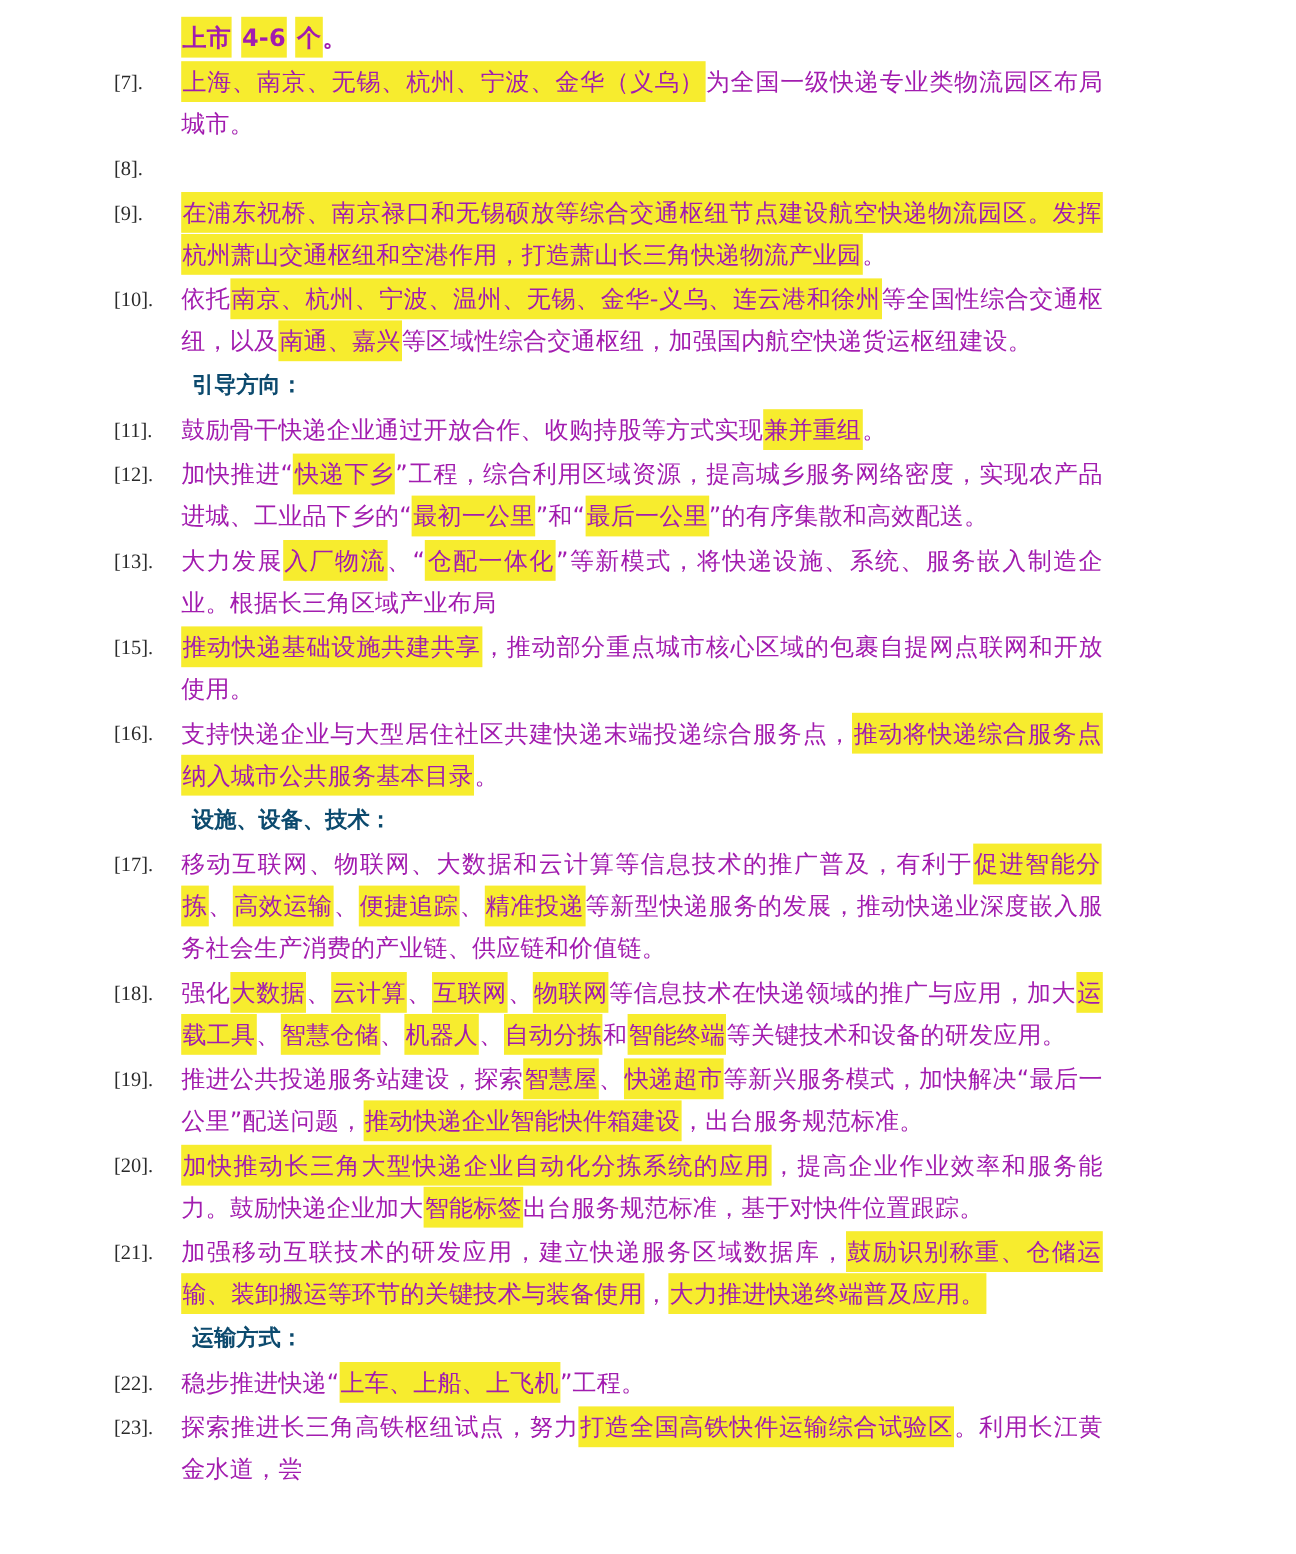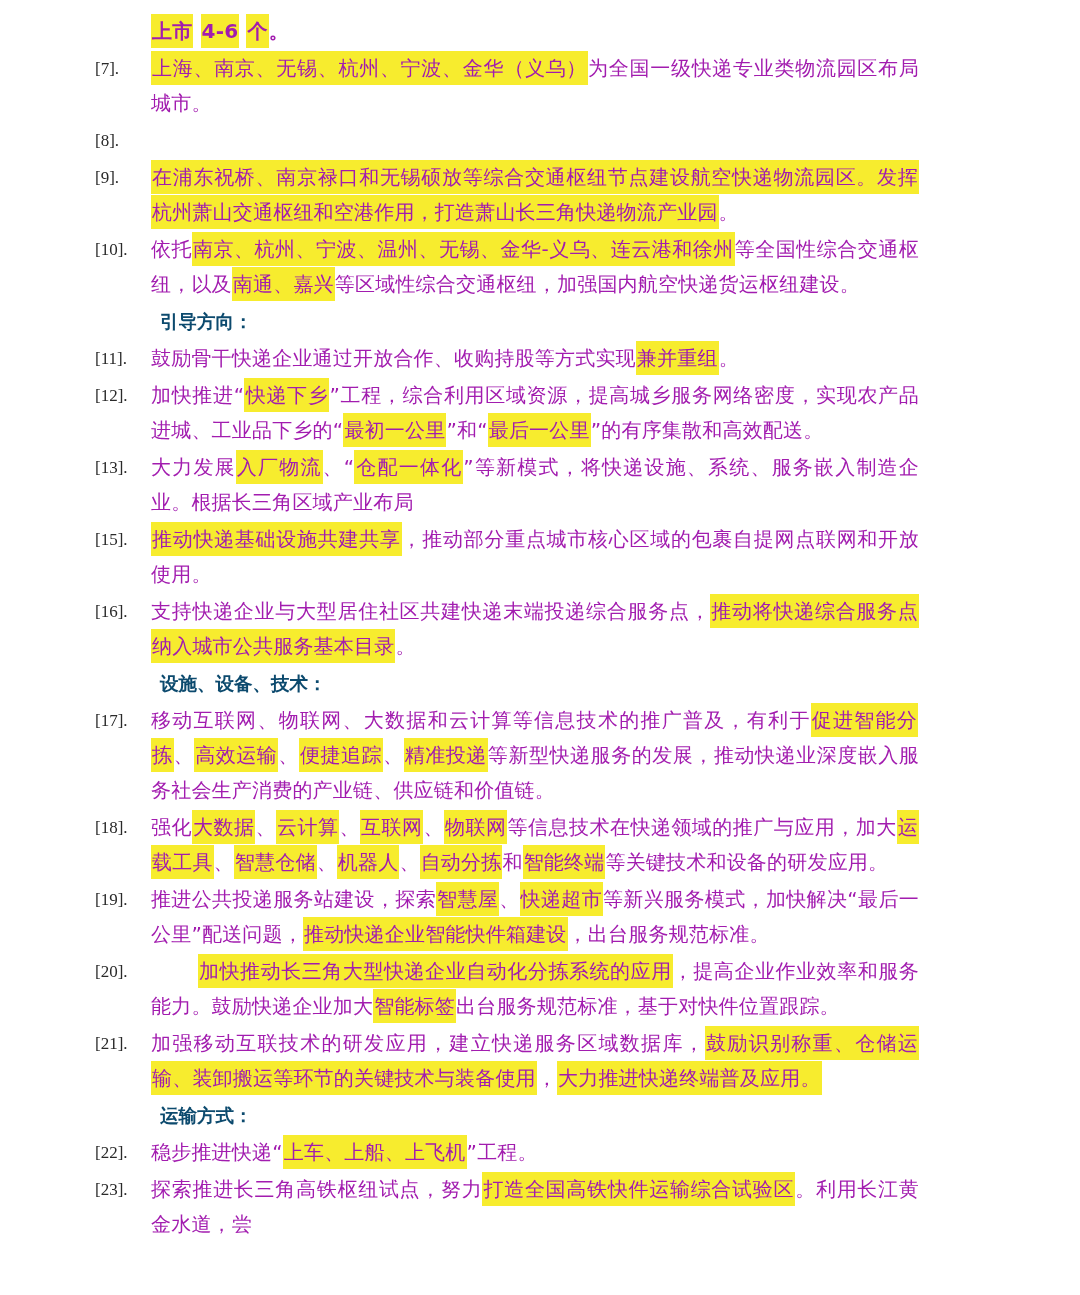--- a/index.html
+++ b/index.html
@@ -99,21 +99,21 @@
       <div class="block item-row">
         <span class="num">[18].</span>
         <div class="txt"><span class="plain">强化</span><span class="hl" style="background: rgb(247, 236, 46);">大数据</span><span class="plain">、</span><span class="hl" style="background: rgb(247, 236, 46);">云计算</span><span class="plain">、</span><span class="hl" style="background: rgb(247, 236, 46);">互联网</span><span class="plain">、</span><span class="hl" style="background: rgb(247, 236, 46);">物联网</span><span class="plain">等信息技术在快递领域的推广与应用，加大</span><span class="hl" style="background: rgb(247, 236, 46);">运载工具</span><span class="plain">、</span><span class="hl" style="background: rgb(247, 236, 46);">智慧仓储</span><span class="plain">、</span><span class="hl" style="background: rgb(247, 236, 46);">机器人</span><span class="plain">、</span><span class="hl" style="background: rgb(247, 236, 46);">自动分拣</span><span class="plain">和</span><span class="hl" style="background: rgb(247, 236, 46);">智能终端</span><span class="plain">等关键技术和设备的研发应用。</span></div>
       </div>
       <div class="block item-row">
         <span class="num">[19].</span>
         <div class="txt"><span class="plain">推进公共投递服务站建设，探索</span><span class="hl" style="background: rgb(247, 236, 46);">智慧屋</span><span class="plain">、</span><span class="hl" style="background: rgb(247, 236, 46);">快递超市</span><span class="plain">等新兴服务模式，加快解决“最后一公里”配送问题，</span><span class="hl" style="background: rgb(247, 236, 46);">推动快递企业智能快件箱建设</span><span class="plain">，出台服务规范标准。</span></div>
       </div>
       <div class="block item-row">
         <span class="num">[20].</span>
-        <div class="txt"><span class="hl" style="background: rgb(247, 236, 46); margin-left: 47px;">加快推动长三角大型快递企业自动化分拣系统的应用</span><span class="plain">，提高企业作业效率和服务能力。鼓励快递企业加大</span><span class="hl" style="background: rgb(247, 236, 46);">智能标签</span><span class="plain">出台服务规范标准，基于对快件位置跟踪。</span></div>
+        <div class="txt"><span class="hl" style="background: rgb(247, 236, 46);">加快推动长三角大型快递企业自动化分拣系统的应用</span><span class="plain">，提高企业作业效率和服务能力。鼓励快递企业加大</span><span class="hl" style="background: rgb(247, 236, 46);">智能标签</span><span class="plain">出台服务规范标准，基于对快件位置跟踪。</span></div>
       </div>
       <div class="block item-row">
         <span class="num">[21].</span>
         <div class="txt"><span class="plain">加强移动互联技术的研发应用，建立快递服务区域数据库，</span><span class="hl" style="background: rgb(247, 236, 46);">鼓励识别称重、仓储运输、装卸搬运等环节的关键技术与装备使用</span><span class="plain">，</span><span class="hl" style="background: rgb(247, 236, 46);">大力推进快递终端普及应用。</span></div>
       </div>
       <div class="heading-row">运输方式：</div>
       <div class="block item-row">
         <span class="num">[22].</span>
         <div class="txt"><span class="plain">稳步推进快递“</span><span class="hl" style="background: rgb(247, 236, 46);">上车、上船、上飞机</span><span class="plain">”工程。</span></div>
       </div>

